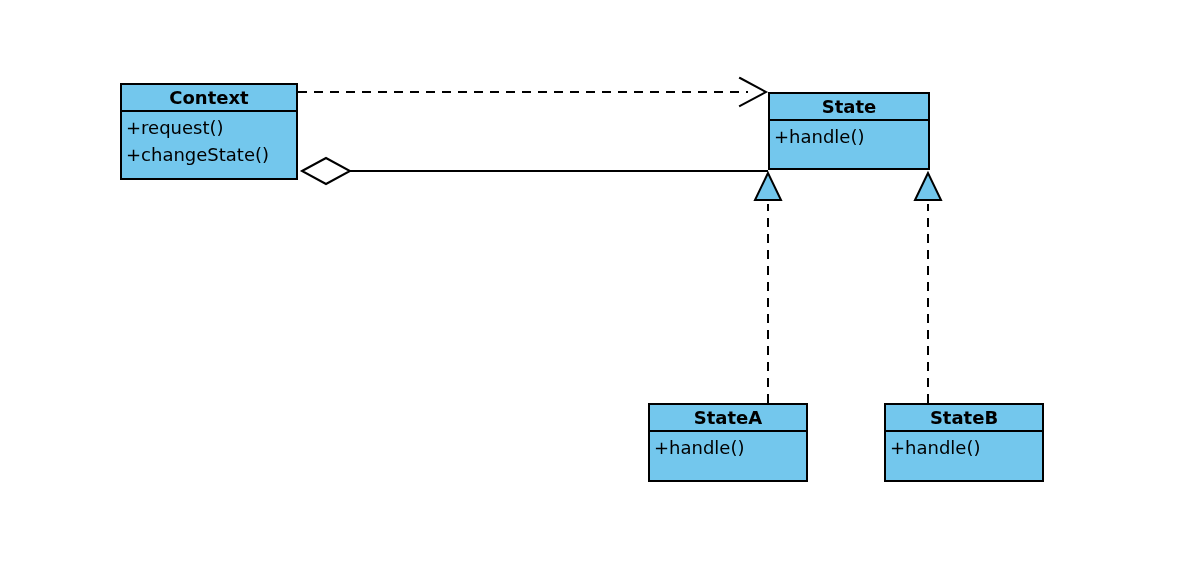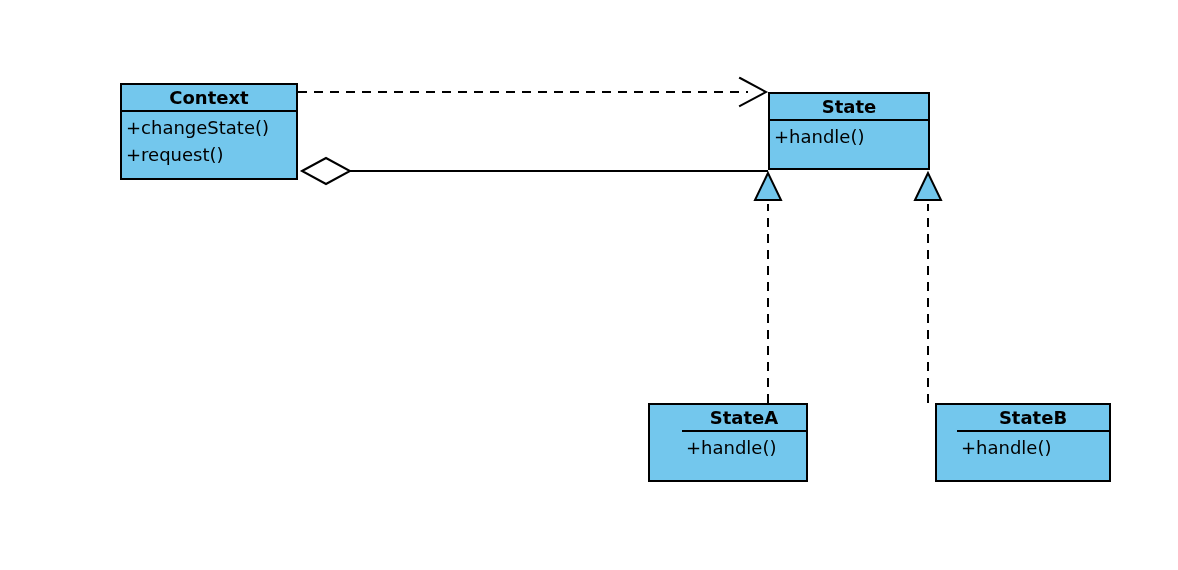--- a/index.html
+++ b/index.html
@@ -81,22 +81,22 @@
     font-size: 18px;
     line-height: 27px;
     padding: 0 4px;
     white-space: nowrap;
     overflow: hidden;
   }
 
   
   .box-context { left: 120px; top: 83px;  width: 178px; height: 97px; justify-content: center; }
   .box-state   { left: 768px; top: 92px;  width: 162px; height: 78px; justify-content: flex-end; }
-  .box-statea  { left: 648px; top: 403px; width: 160px; height: 79px; padding-left: 32px; }
-  .box-stateb  { left: 935px; top: 403px; width: 176px; height: 79px; padding-left: 20px; }
+  .box-statea  { left: 648px; top: 403px; width: 160px; height: 79px; }
+  .box-stateb  { left: 884px; top: 403px; width: 160px; height: 79px; }
 </style>
 </head>
 <body>
 
 <div class="canvas">
 
   <svg class="connector-layer" width="1178" height="570" viewBox="0 0 1178 570" xmlns="http://www.w3.org/2000/svg">
 
      <g>
       <line class="dash-line" x1="298" y1="92" x2="748" y2="92"></line>
@@ -115,22 +115,22 @@
 
     <g>
       <line class="dash-line" x1="928" y1="403" x2="928" y2="204"></line>
       <polygon class="triangle" points="928,173 915,200 941,200"></polygon>
     </g>
   </svg>
 
   <div class="uml-class box-context">
     <div class="uml-title">Context</div>
     <div class="uml-methods">
+      <div class="uml-method">+request()</div>
       <div class="uml-method">+changeState()</div>
-      <div class="uml-method">+request()</div>
     </div>
   </div>
 
   <div class="uml-class box-state">
     <div class="uml-title">State</div>
     <div class="uml-methods">
       <div class="uml-method">+handle()</div>
     </div>
   </div>
 

